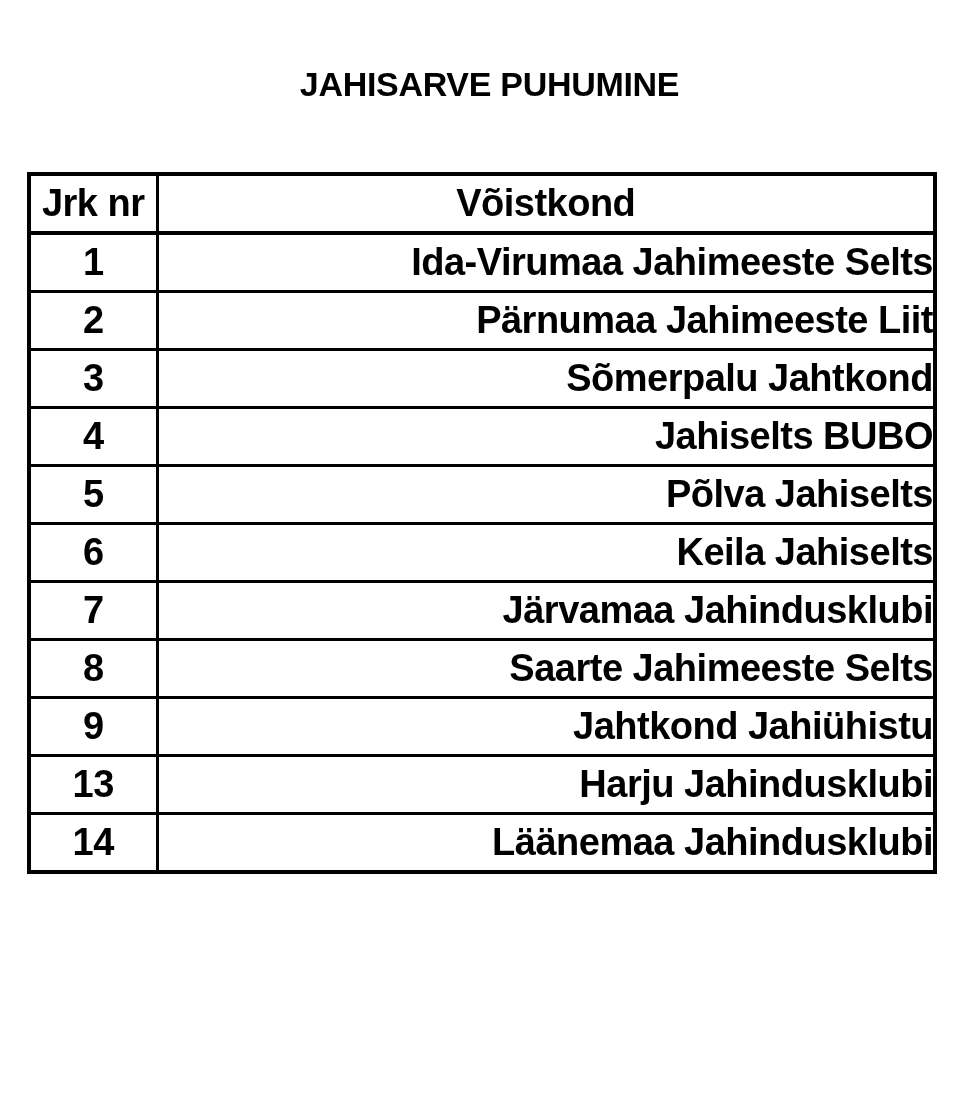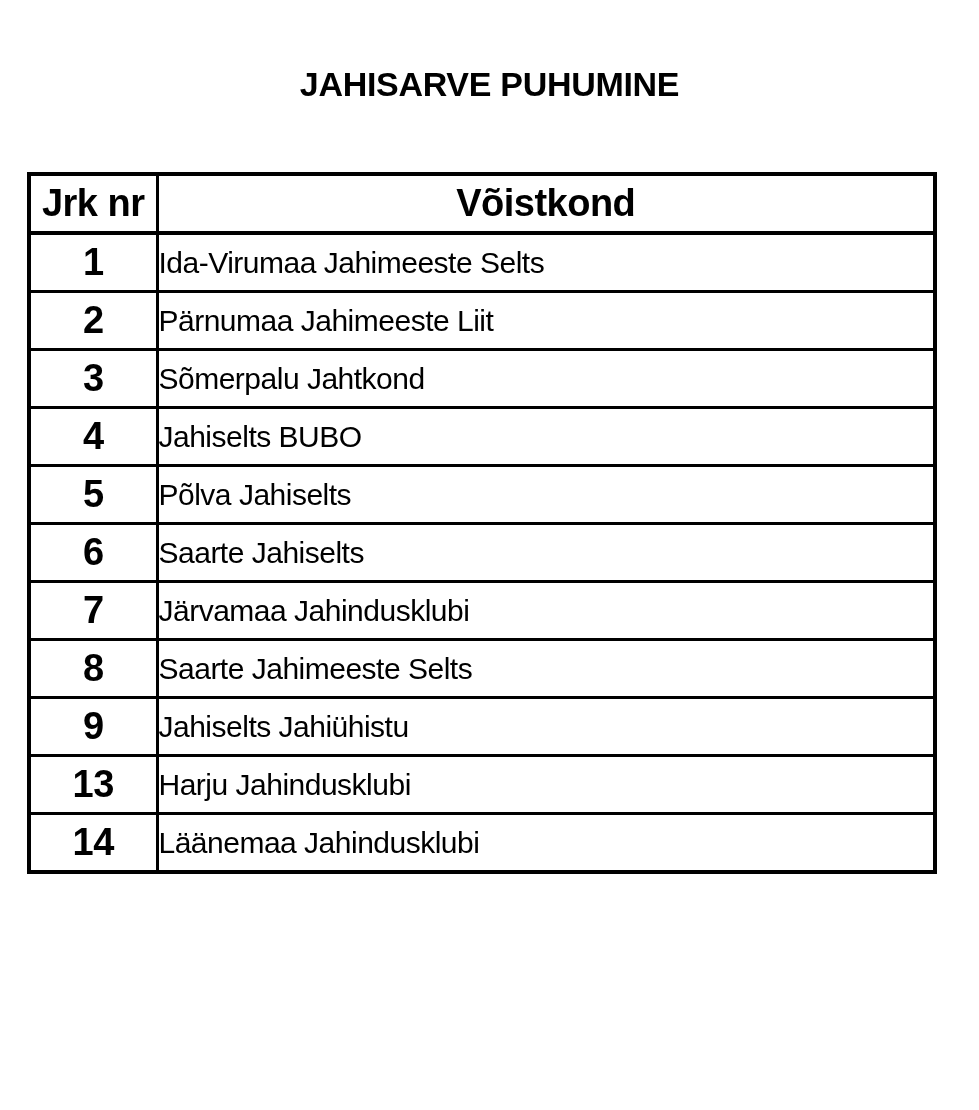--- a/index.html
+++ b/index.html
@@ -53,23 +53,23 @@
   }
   col.col-nr { width: 128px; }
   col.col-team { width: 778px; }
   td.nr-cell {
     font-size: 38px;
     font-weight: bold;
     text-align: center;
     vertical-align: middle;
   }
   td.team-cell {
-    font-size: 30px;
-    font-weight: normal;
-    text-align: left;
+    font-size: 38px;
+    font-weight: bold;
+    text-align: right;
     vertical-align: middle;
     padding-left: 7px;
   }
 </style>
 </head>
 <body>
 
 <div class="page">
 
   <div class="title-block">
@@ -103,33 +103,33 @@
         <tr>
           <td class="nr-cell">4</td>
           <td class="team-cell">Jahiselts BUBO</td>
         </tr>
         <tr>
           <td class="nr-cell">5</td>
           <td class="team-cell">Põlva Jahiselts</td>
         </tr>
         <tr>
           <td class="nr-cell">6</td>
-          <td class="team-cell">Saarte Jahiselts</td>
+          <td class="team-cell">Keila Jahiselts</td>
         </tr>
         <tr>
           <td class="nr-cell">7</td>
           <td class="team-cell">Järvamaa Jahindusklubi</td>
         </tr>
         <tr>
           <td class="nr-cell">8</td>
           <td class="team-cell">Saarte Jahimeeste Selts</td>
         </tr>
         <tr>
           <td class="nr-cell">9</td>
-          <td class="team-cell">Jahiselts Jahiühistu</td>
+          <td class="team-cell">Jahtkond Jahiühistu</td>
         </tr>
         <tr>
           <td class="nr-cell">13</td>
           <td class="team-cell">Harju Jahindusklubi</td>
         </tr>
         <tr>
           <td class="nr-cell">14</td>
           <td class="team-cell">Läänemaa Jahindusklubi</td>
         </tr>
       </tbody>

